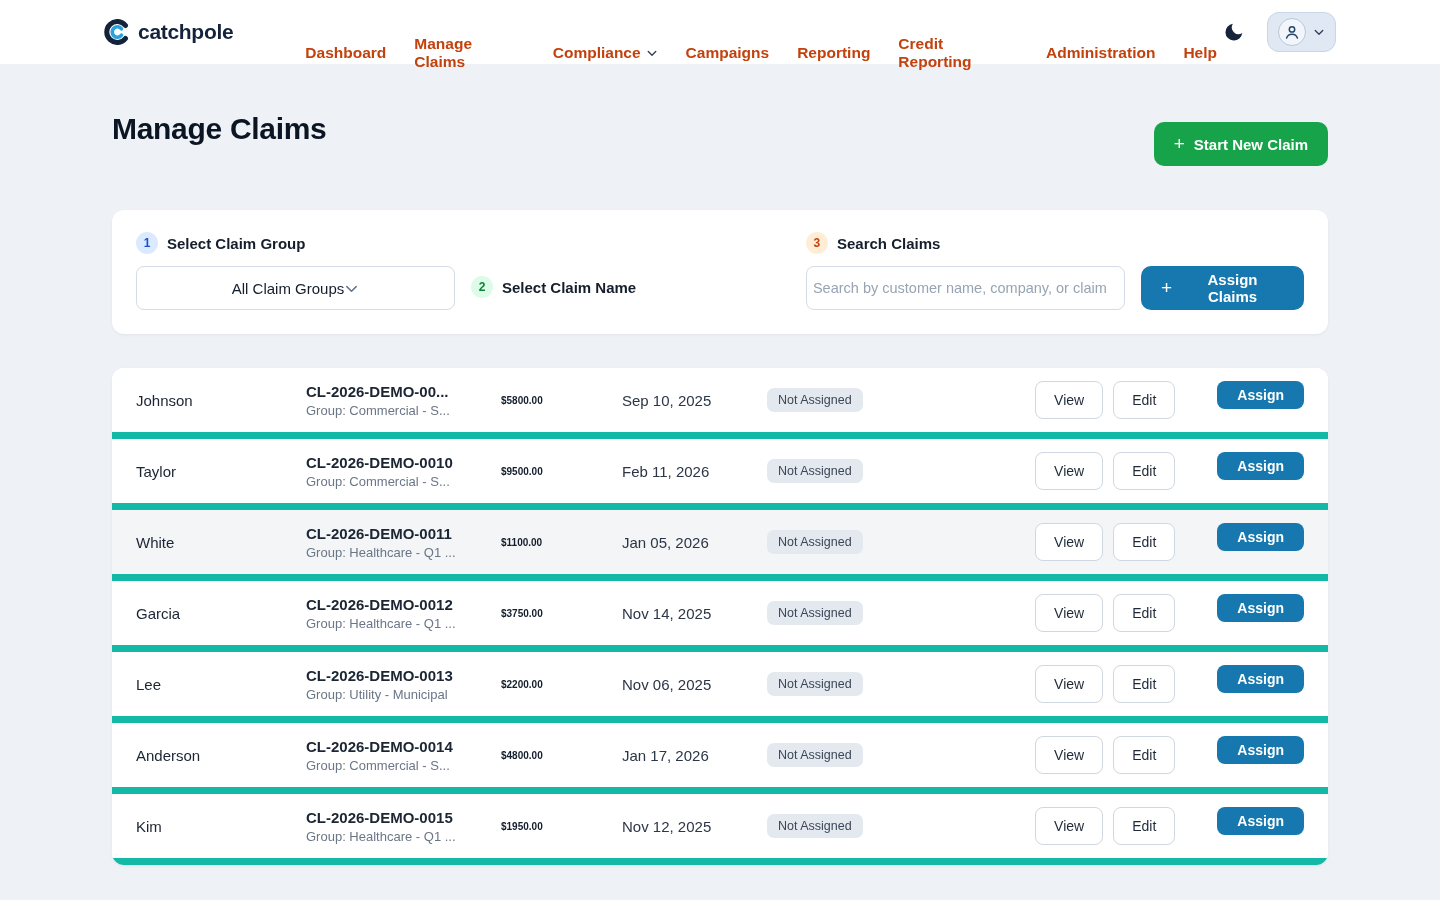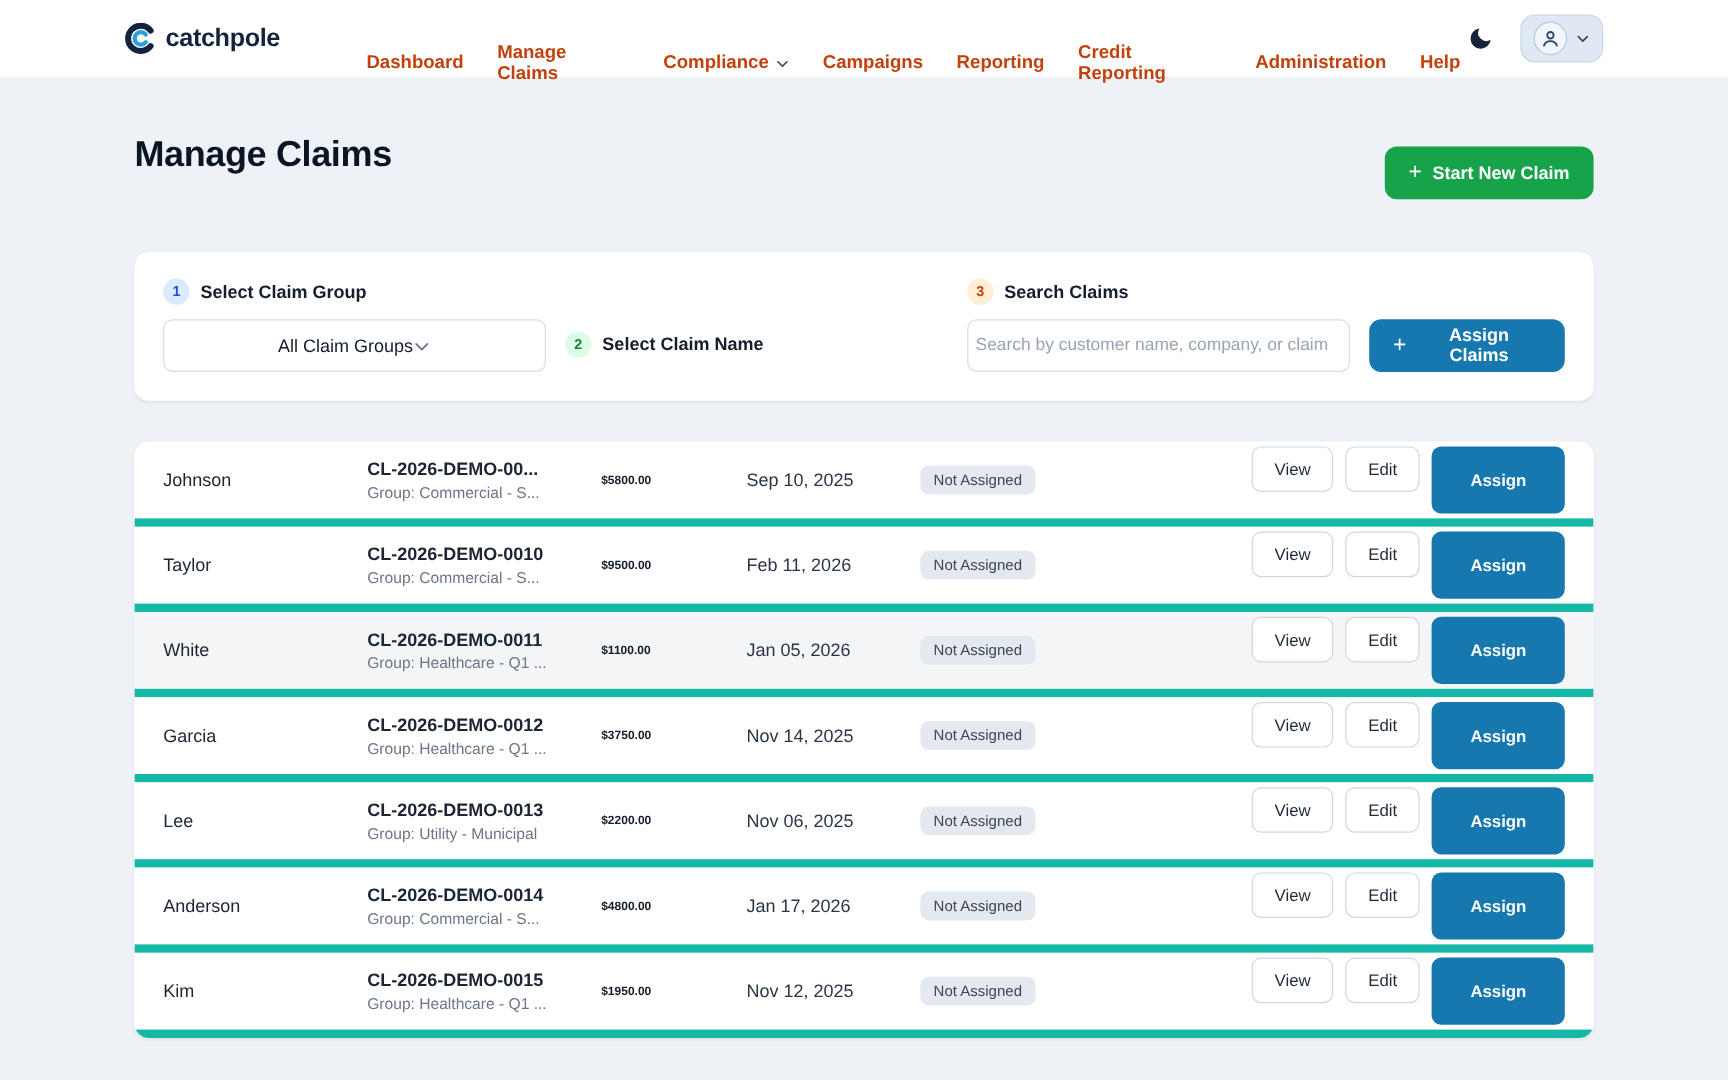--- a/index.html
+++ b/index.html
@@ -115,22 +115,22 @@
     display: inline-block; background: #e4e9f0; color: #3c4656;
     font-size: 12.5px; font-weight: 500; padding: 5px 11px; border-radius: 7px;
   }
   .actions { display: flex; gap: 10px; justify-self: end; }
   .btn-outline {
     height: 38px; padding: 0 18px; background: #ffffff;
     border: 1px solid #cfd7e0; border-radius: 8px;
     font-size: 14px; font-weight: 500; color: #1f2a38; cursor: pointer; font-family: inherit;
   }
   .btn-assign {
-    height: 56px; padding: 0 32px; background: #1678ae; border: none; border-radius: 8px;
-    font-size: 14px; font-weight: 600; color: #ffffff; cursor: pointer; font-family: inherit;
+    height: 28px; padding: 0 20px; background: #1678ae; border: none; border-radius: 8px;
+    font-size: 14px; font-weight: 600; color: #ffffff; cursor: pointer; font-family: inherit; margin-left: 32px;
   }
   svg { display: block; }
 </style>
 </head>
 <body>
 
 <header class="navbar">
   <div class="logo">
     <span>
       <svg width="26" height="26" viewBox="0 0 26 26" fill="none">

